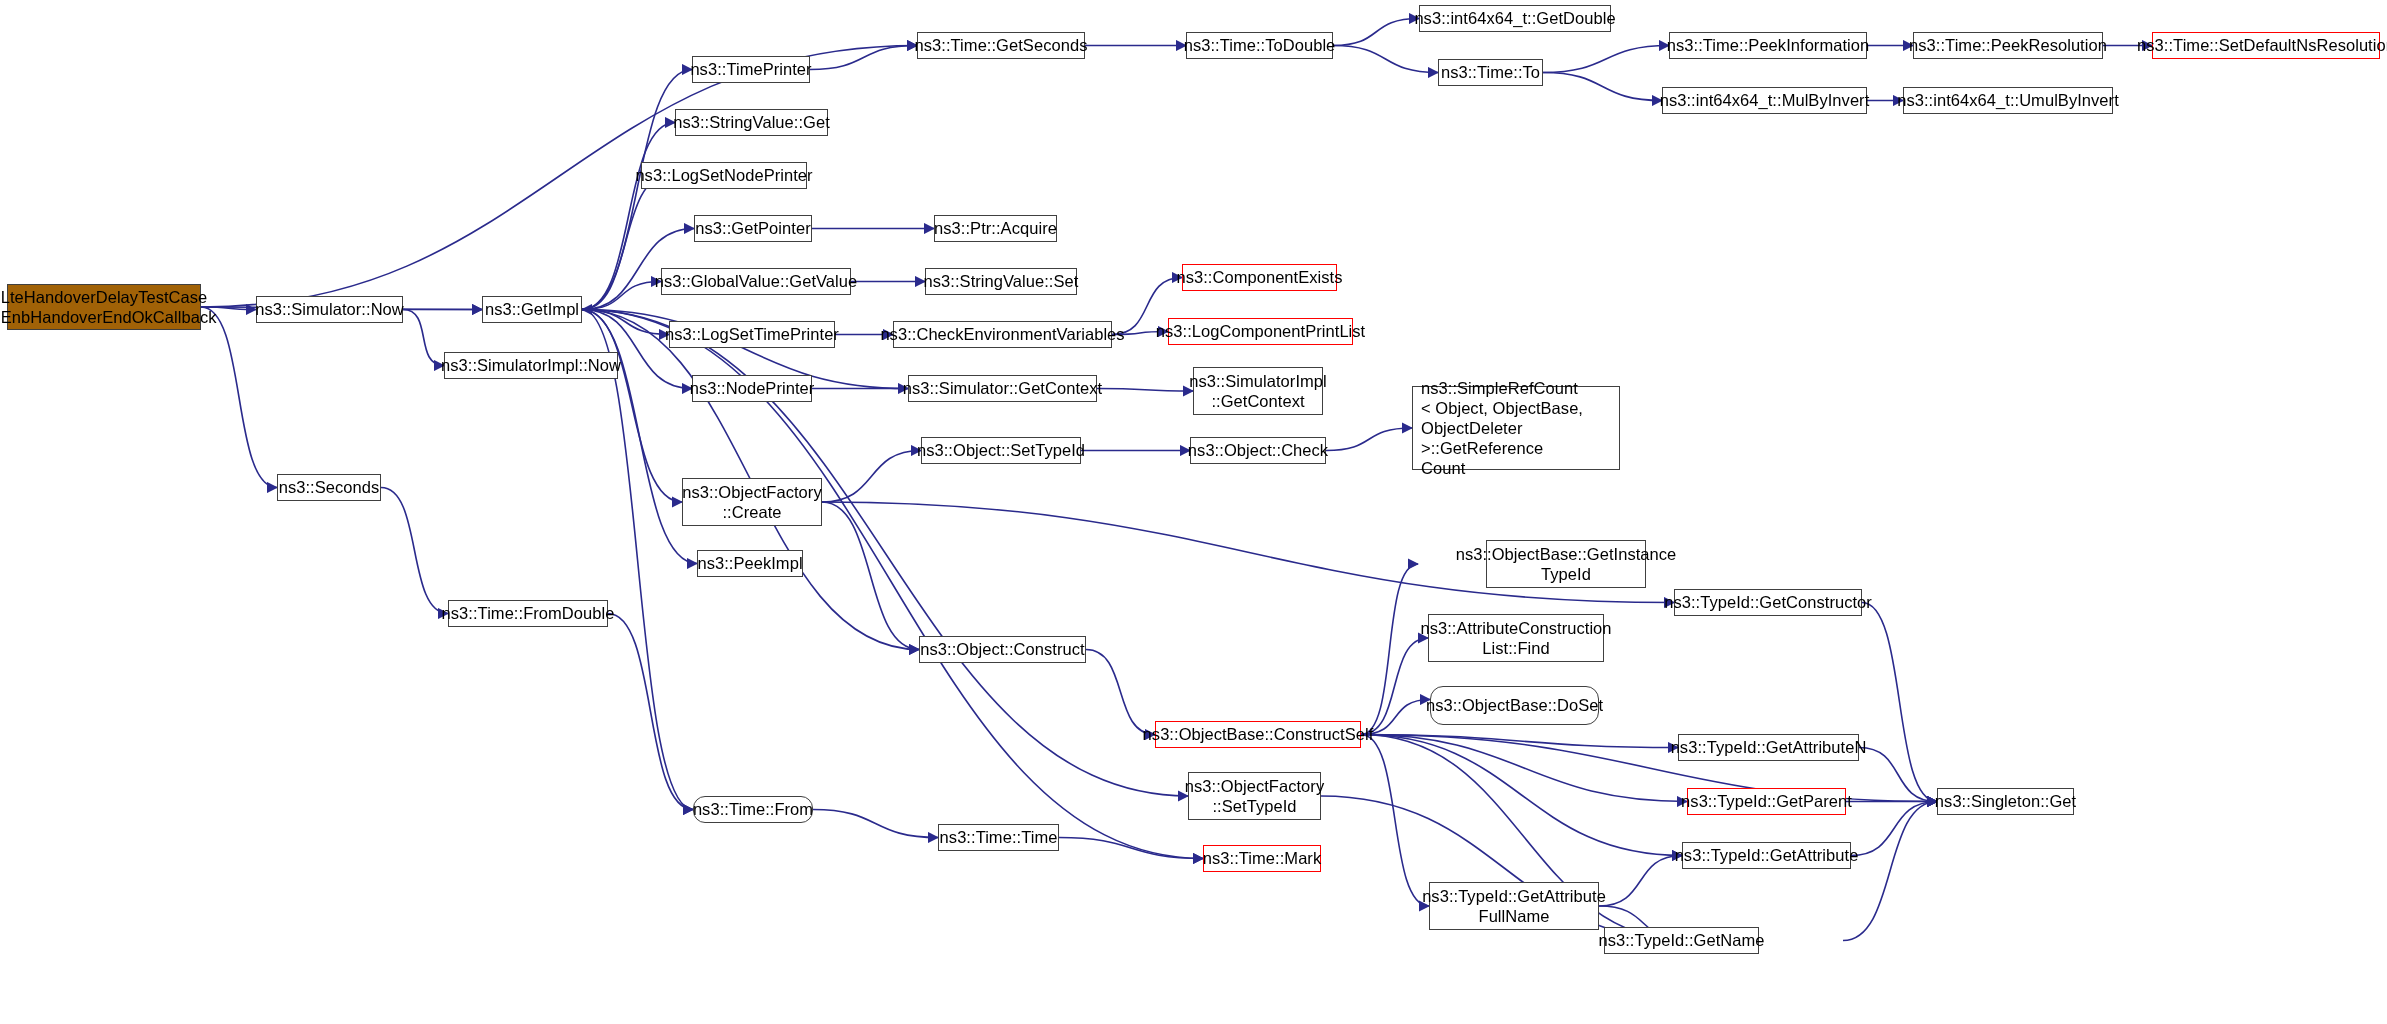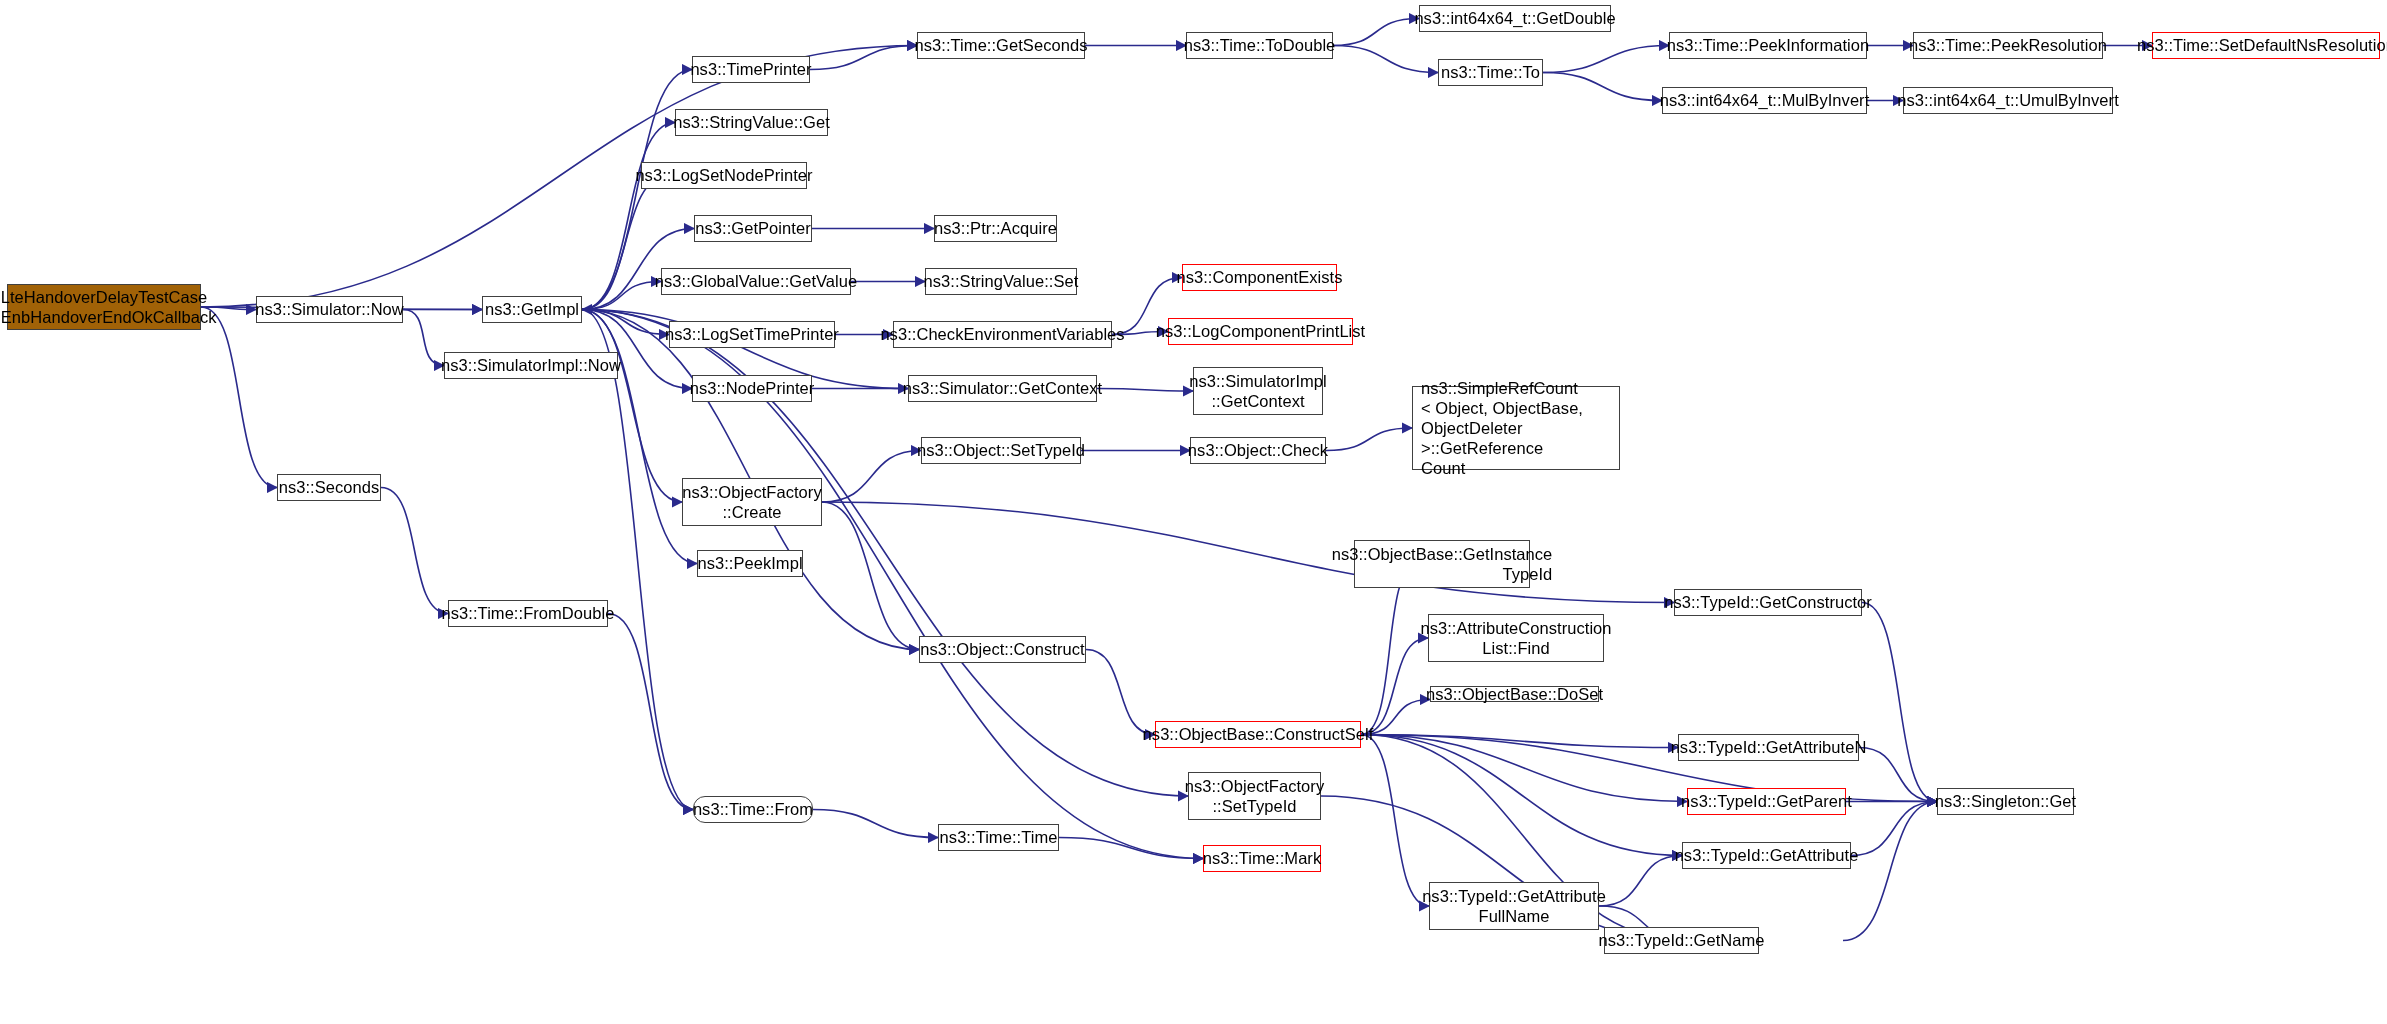--- a/index.html
+++ b/index.html
@@ -166,25 +166,25 @@
       <div class="node red" style="left: 2152px; top: 32px; width: 228px; height: 27px;">ns3::Time::SetDefaultNsResolution</div>
       <div class="node red" style="left: 1182px; top: 264px; width: 155px; height: 27px;">ns3::ComponentExists</div>
       <div class="node red" style="left: 1168px; top: 318px; width: 185px; height: 27px;">ns3::LogComponentPrintList</div>
       <div class="node" style="left: 1193px; top: 367px; width: 130px; height: 48px;">ns3::SimulatorImpl
 ::GetContext</div>
       <div class="node" style="left: 1190px; top: 437px; width: 136px; height: 27px;">ns3::Object::Check</div>
       <div class="node left-align" style="left: 1412px; top: 386px; width: 208px; height: 84px;">ns3::SimpleRefCount
 &lt; Object, ObjectBase,
  ObjectDeleter &gt;::GetReference
 Count</div>
-      <div class="node" style="left: 1354px; top: 540px; width: 176px; height: 48px; text-align: right;">ns3::ObjectBase::GetInstance
+      <div class="node" style="left: 1486px; top: 540px; width: 160px; height: 48px;">ns3::ObjectBase::GetInstance
 TypeId</div>
       <div class="node" style="left: 1428px; top: 614px; width: 176px; height: 48px;">ns3::AttributeConstruction
 List::Find</div>
-      <div class="node" style="left: 1430px; top: 686px; width: 169px; height: 16px;">ns3::ObjectBase::DoSet</div>
+      <div class="node" style="left: 1430px; top: 686px; width: 169px; height: 39px; border-radius: 13px;">ns3::ObjectBase::DoSet</div>
       <div class="node" style="left: 1674px; top: 589px; width: 188px; height: 27px;">ns3::TypeId::GetConstructor</div>
       <div class="node red" style="left: 1155px; top: 721px; width: 206px; height: 27px;">ns3::ObjectBase::ConstructSelf</div>
       <div class="node" style="left: 1678px; top: 734px; width: 181px; height: 27px;">ns3::TypeId::GetAttributeN</div>
       <div class="node red" style="left: 1687px; top: 788px; width: 159px; height: 27px;">ns3::TypeId::GetParent</div>
       <div class="node" style="left: 1682px; top: 842px; width: 169px; height: 27px;">ns3::TypeId::GetAttribute</div>
       <div class="node" style="left: 1188px; top: 772px; width: 133px; height: 48px;">ns3::ObjectFactory
 ::SetTypeId</div>
       <div class="node red" style="left: 1203px; top: 845px; width: 118px; height: 27px;">ns3::Time::Mark</div>
       <div class="node" style="left: 1429px; top: 882px; width: 170px; height: 48px;">ns3::TypeId::GetAttribute
 FullName</div>

